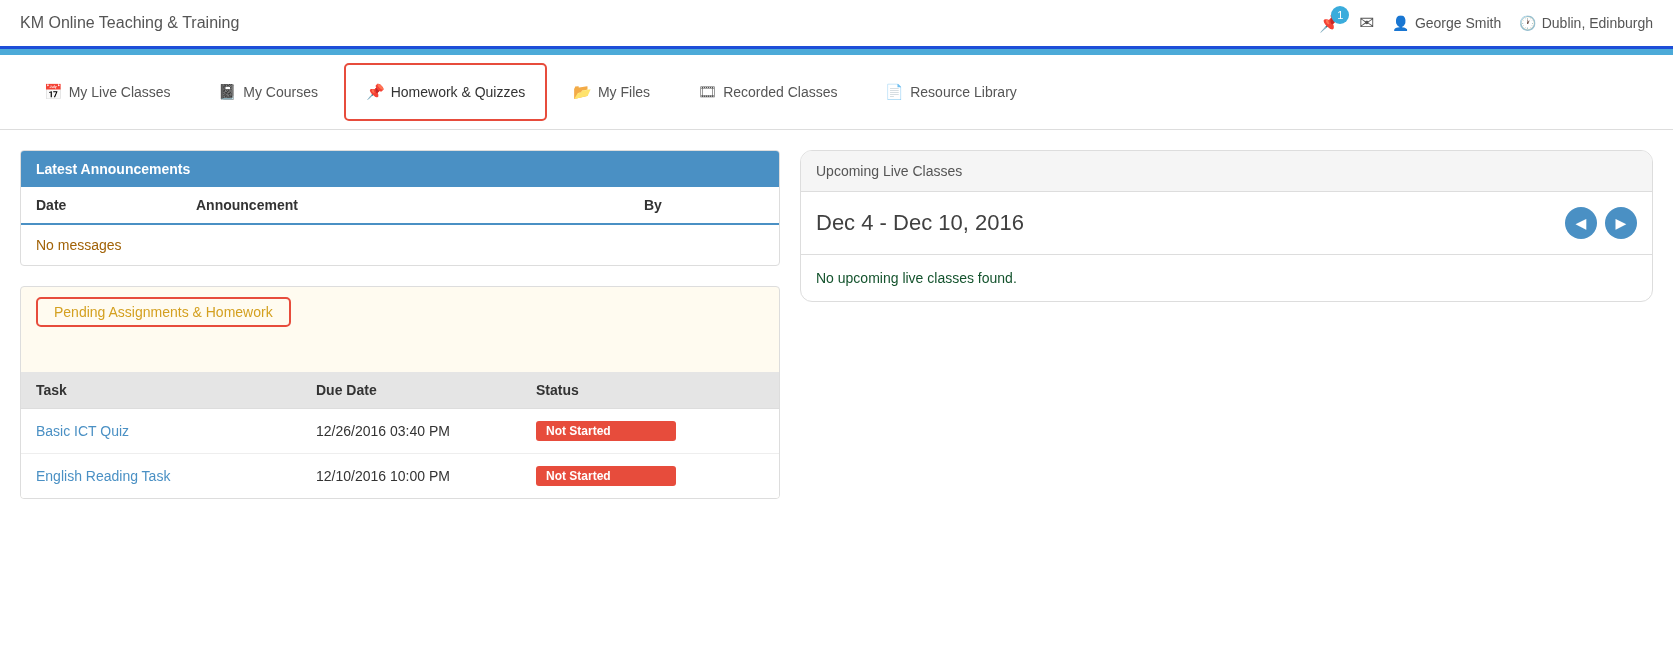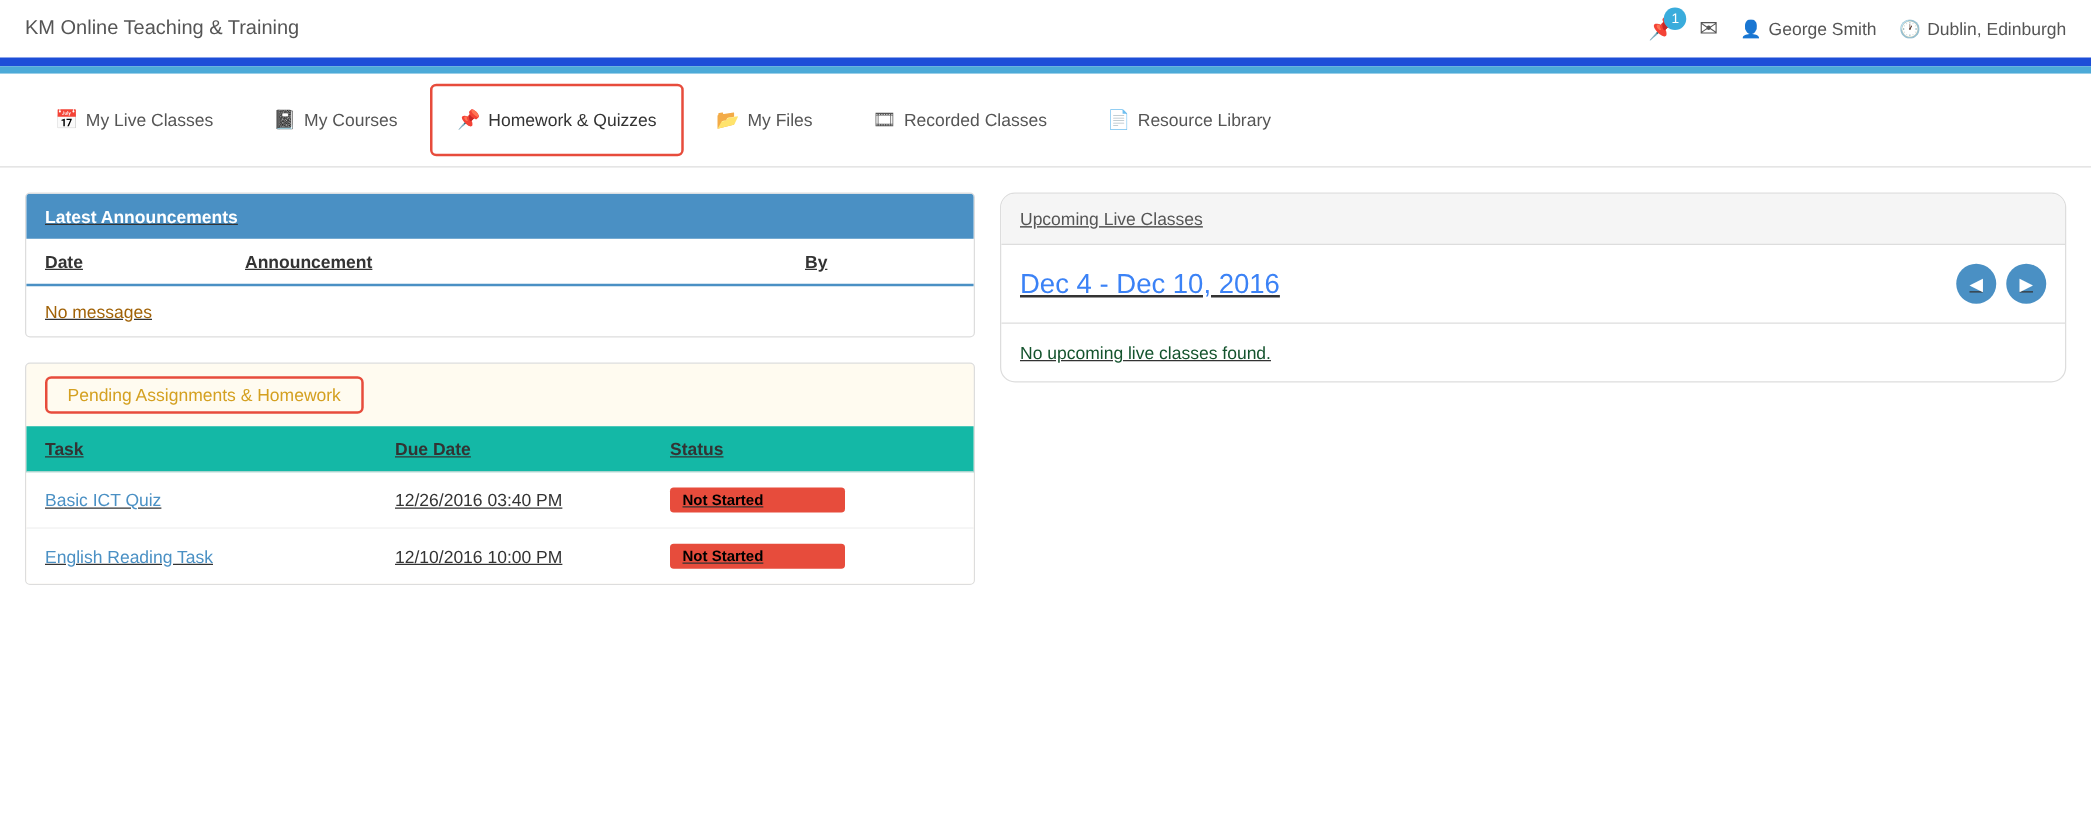--- a/index.html
+++ b/index.html
@@ -4,21 +4,21 @@
   <style>
     * { box-sizing: border-box; margin: 0; padding: 0; }
     body { font-family: Arial, sans-serif; font-size: 14px; color: #333; background: #fff; }
 
     
     .top-bar {
       display: flex;
       align-items: center;
       justify-content: space-between;
       padding: 12px 20px;
-      border-bottom: 7px solid #1d4ed8;
+      border-bottom: 3px solid #1d4ed8;
     }
     .top-bar-title {
       font-size: 16px;
       color: #555;
     }
     .top-bar-right {
       display: flex;
       align-items: center;
       gap: 18px;
     }
@@ -83,21 +83,20 @@
       color: #333;
     }
     .tab-icon { font-size: 15px; }
 
     
     .main-content {
       display: flex;
       gap: 20px;
       padding: 20px;
       align-items: flex-start;
-      text-decoration: underline;
     }
 
     
     .left-panel {
       flex: 0 0 760px;
       max-width: 760px;
       display: flex;
       flex-direction: column;
       gap: 20px;
     }
@@ -144,36 +143,37 @@
       padding: 5px 16px;
       color: #d4a020;
       font-size: 14px;
     }
     .assignments-table-header {
       display: grid;
       grid-template-columns: 280px 220px 140px;
       padding: 10px 15px;
       font-weight: bold;
       border-bottom: 1px solid #ddd;
-      background: #14b8a6;
+      background: #e5e5e5;
+      margin-top: 35px;
     }
     .assignment-row {
       display: grid;
       grid-template-columns: 280px 220px 140px;
       padding: 12px 15px;
       align-items: center;
       border-bottom: 1px solid #eee;
       background: #fff;
     }
     .assignment-row:last-child { border-bottom: none; }
     .task-link { color: #4a90c4; text-decoration: none; cursor: pointer; }
     .status-badge {
       display: inline-block;
       background: #e74c3c;
-      color: #000000;
+      color: #ffffff;
       padding: 3px 10px;
       border-radius: 3px;
       font-size: 12px;
       font-weight: bold;
     }
 
     
     .right-panel {
       flex: 1;
       border: 1px solid #ddd;
@@ -188,21 +188,21 @@
       border-bottom: 1px solid #ddd;
     }
     .date-range-row {
       display: flex;
       align-items: center;
       justify-content: space-between;
       padding: 15px 15px;
       border-bottom: 1px solid #ddd;
     }
     .date-range-text {
-      color: #3b82f6;
+      color: #404040;
       font-size: 22px;
       font-weight: 300;
     }
     .nav-arrows {
       display: flex;
       gap: 8px;
     }
     .arrow-btn {
       width: 32px;
       height: 32px;

